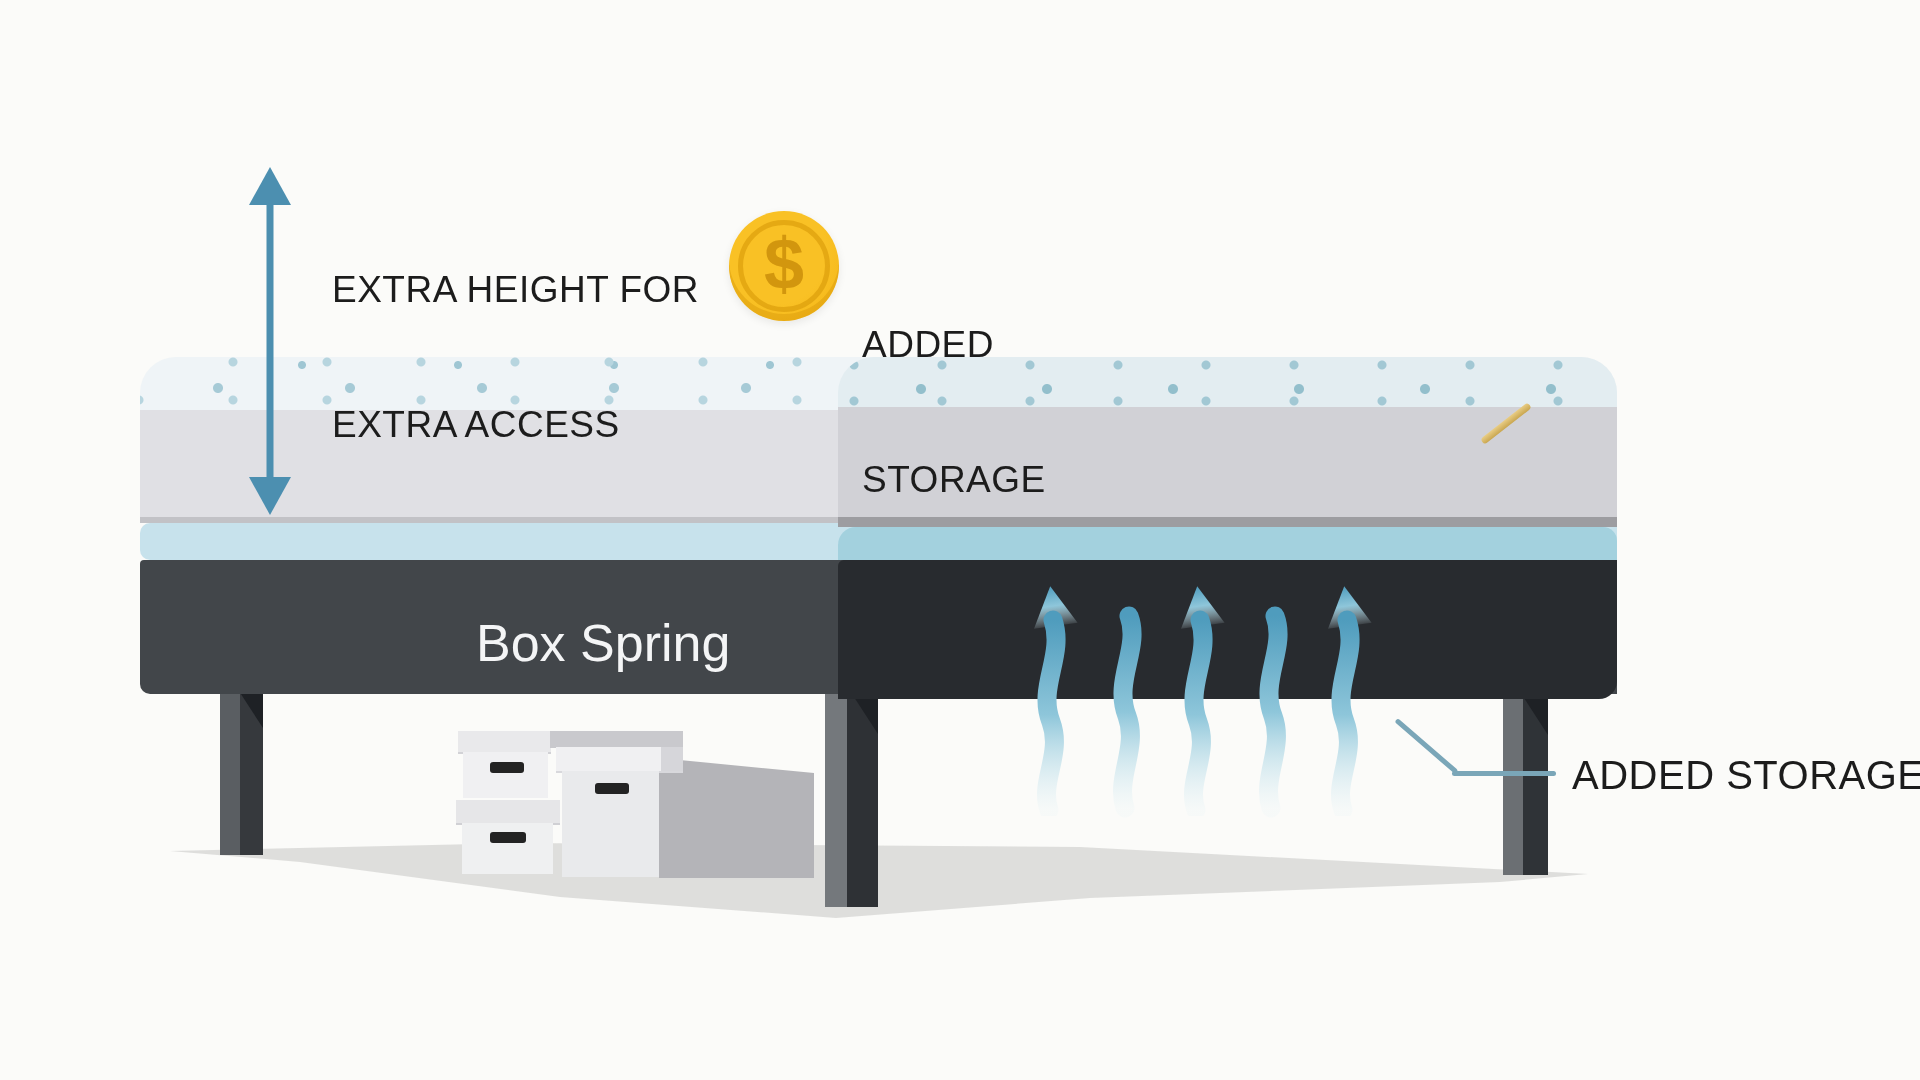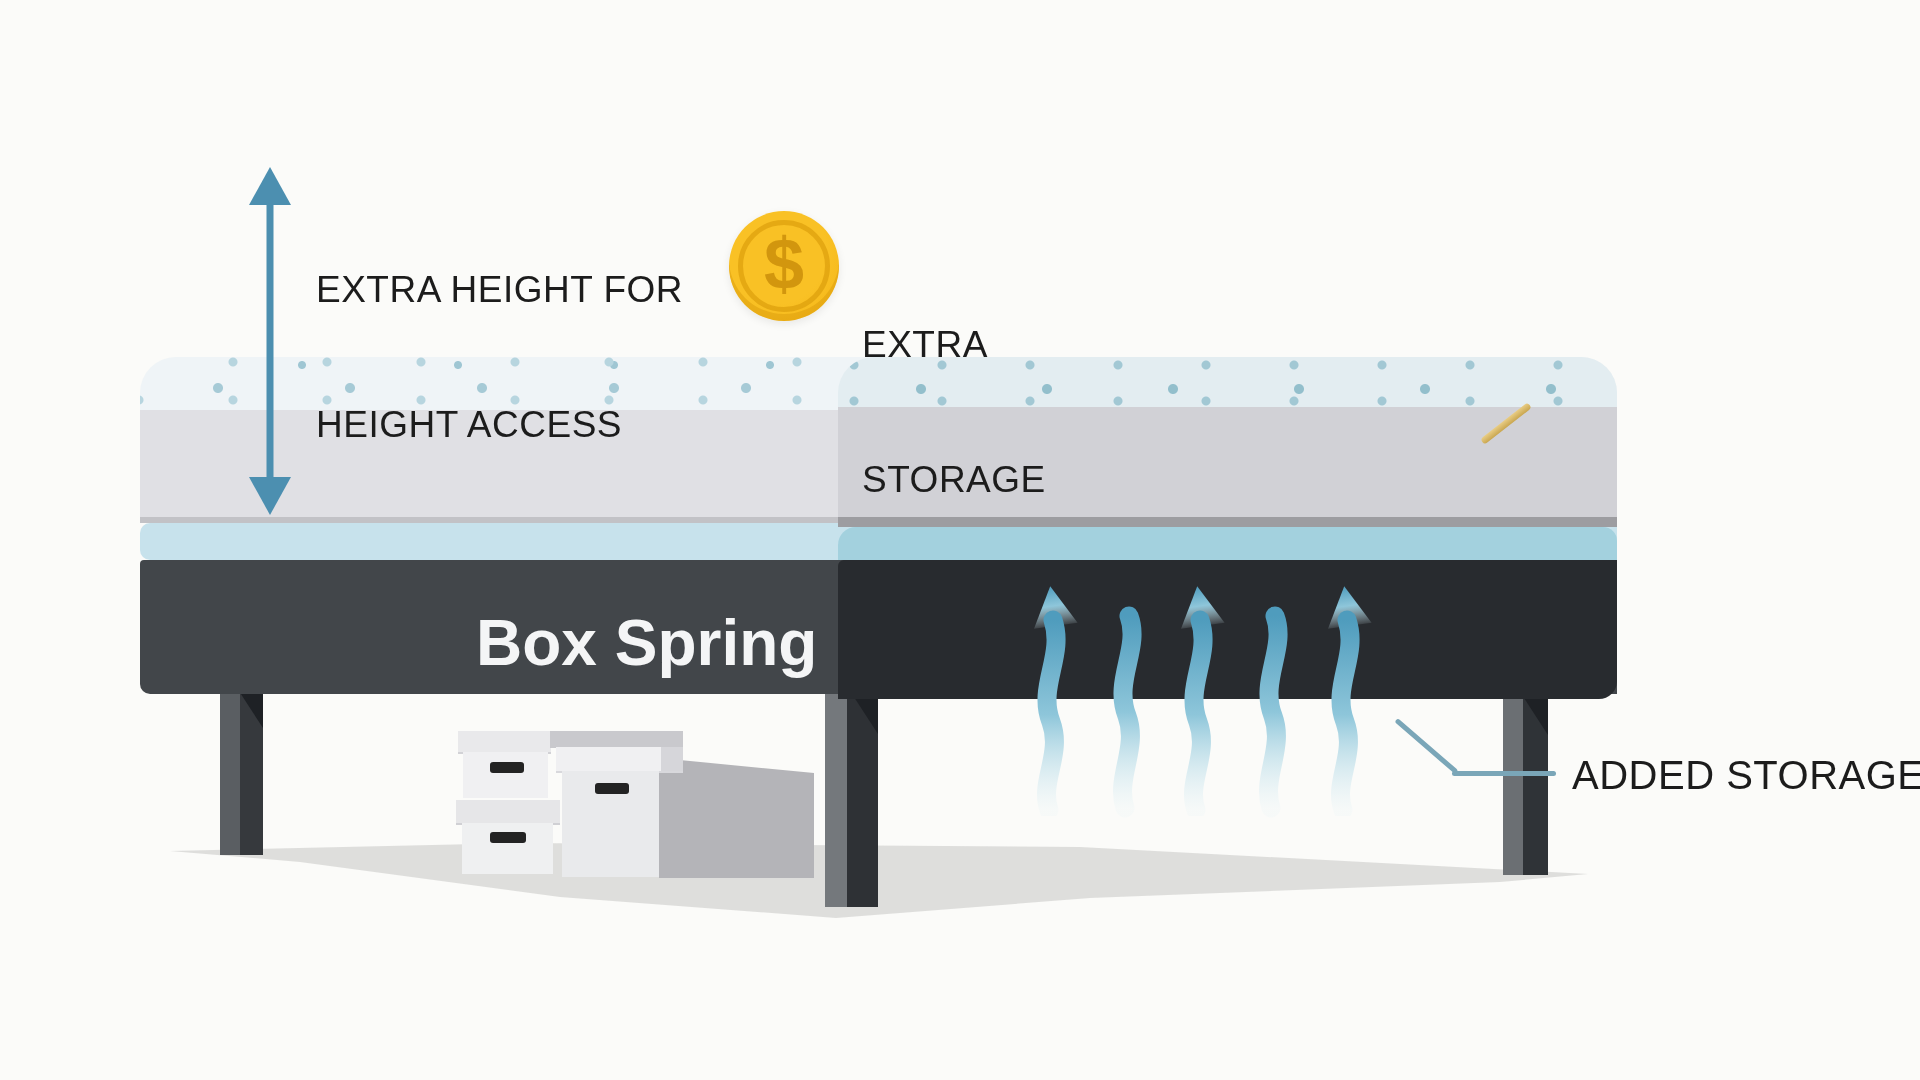--- a/index.html
+++ b/index.html
@@ -28,21 +28,21 @@
     background-image:
       radial-gradient(circle,#93bfcc 0 4.5px,transparent 5.5px),
       radial-gradient(circle,#a2c8d4 0 4px,transparent 5px);
     background-size:126px 44px,88px 36px;
     background-position:20px 10px,60px 26px;}
   .face-right{left:838px;top:407px;width:779px;height:110px;background:#d1d1d6;}
   .seamline-right{left:838px;top:517px;width:779px;height:10px;background:#9d9da1;}
   .blue-right{left:838px;top:527px;width:779px;height:33px;background:#a3d1de;border-radius:18px 14px 0 0;}
   .box-right{left:838px;top:560px;width:779px;height:139px;background:#282b2f;border-radius:6px 0 18px 0;}
 
-  .boxspring-label{left:476px;top:608px;width:320px;color:#f4f5f6;font-size:64px;font-weight:700;line-height:70px;white-space:nowrap;}
+  .boxspring-label{left:476px;top:608px;width:320px;color:#f4f5f6;font-size:52px;font-weight:400;line-height:70px;white-space:nowrap;}
 
   .zipper{left:1476px;top:420px;width:60px;height:7px;border-radius:4px;
     background:linear-gradient(180deg,#e9cd85,#c9a64f);transform:rotate(-38deg);}
 
   
   .leg{overflow:hidden;}
   .leg .shade{position:absolute;top:0;right:0;width:0;height:0;
     border-left:26px solid transparent;border-top:40px solid #1e2125;}
   .leg-left{left:220px;top:688px;width:43px;height:167px;
     background:linear-gradient(90deg,#5a5e62 0 46%,#36393d 46%);}
@@ -148,30 +148,30 @@
   <svg class="abs" style="left:1319px;top:584px" width="56" height="232">
     <polygon points="28,2 6,42 50,42" fill="url(#wg)" transform="rotate(-8 28 22)"></polygon>
     <path d="M28 36 C 40 72, 12 102, 26 138 C 38 170, 14 198, 24 226" stroke="url(#wg)" stroke-width="19" fill="none" stroke-linecap="round"></path>
   </svg>
 
   <svg class="abs" style="left:240px;top:165px" width="60" height="352">
     <line x1="30" y1="32" x2="30" y2="322" stroke="#4c8fb0" stroke-width="7"></line>
     <polygon points="30,2 9,40 51,40" fill="#4c8fb0"></polygon>
     <polygon points="30,350 9,312 51,312" fill="#4c8fb0"></polygon>
   </svg>
-  <div class="abs caps-label" style="left:316px;top:177px">
+  <div class="abs caps-label" style="left:332px;top:177px">
     <div>EXTRA HEIGHT FOR</div>
-    <div>HEIGHT ACCESS</div>
+    <div>EXTRA ACCESS</div>
   </div>
 
   <div class="abs coin">
     <span class="coin-symbol">$</span>
   </div>
   <div class="abs caps-label" style="left:862px;top:232px">
-    <div>EXTRA</div>
+    <div>ADDED</div>
     <div>STORAGE</div>
   </div>
 
   <div class="abs lead-diag"></div>
   <div class="abs lead-horiz"></div>
   <div class="abs caps-label" style="left:1572px;top:755px;font-size:40px;line-height:40px">ADDED STORAGE</div>
 
 </div>
 
 </body></html>

